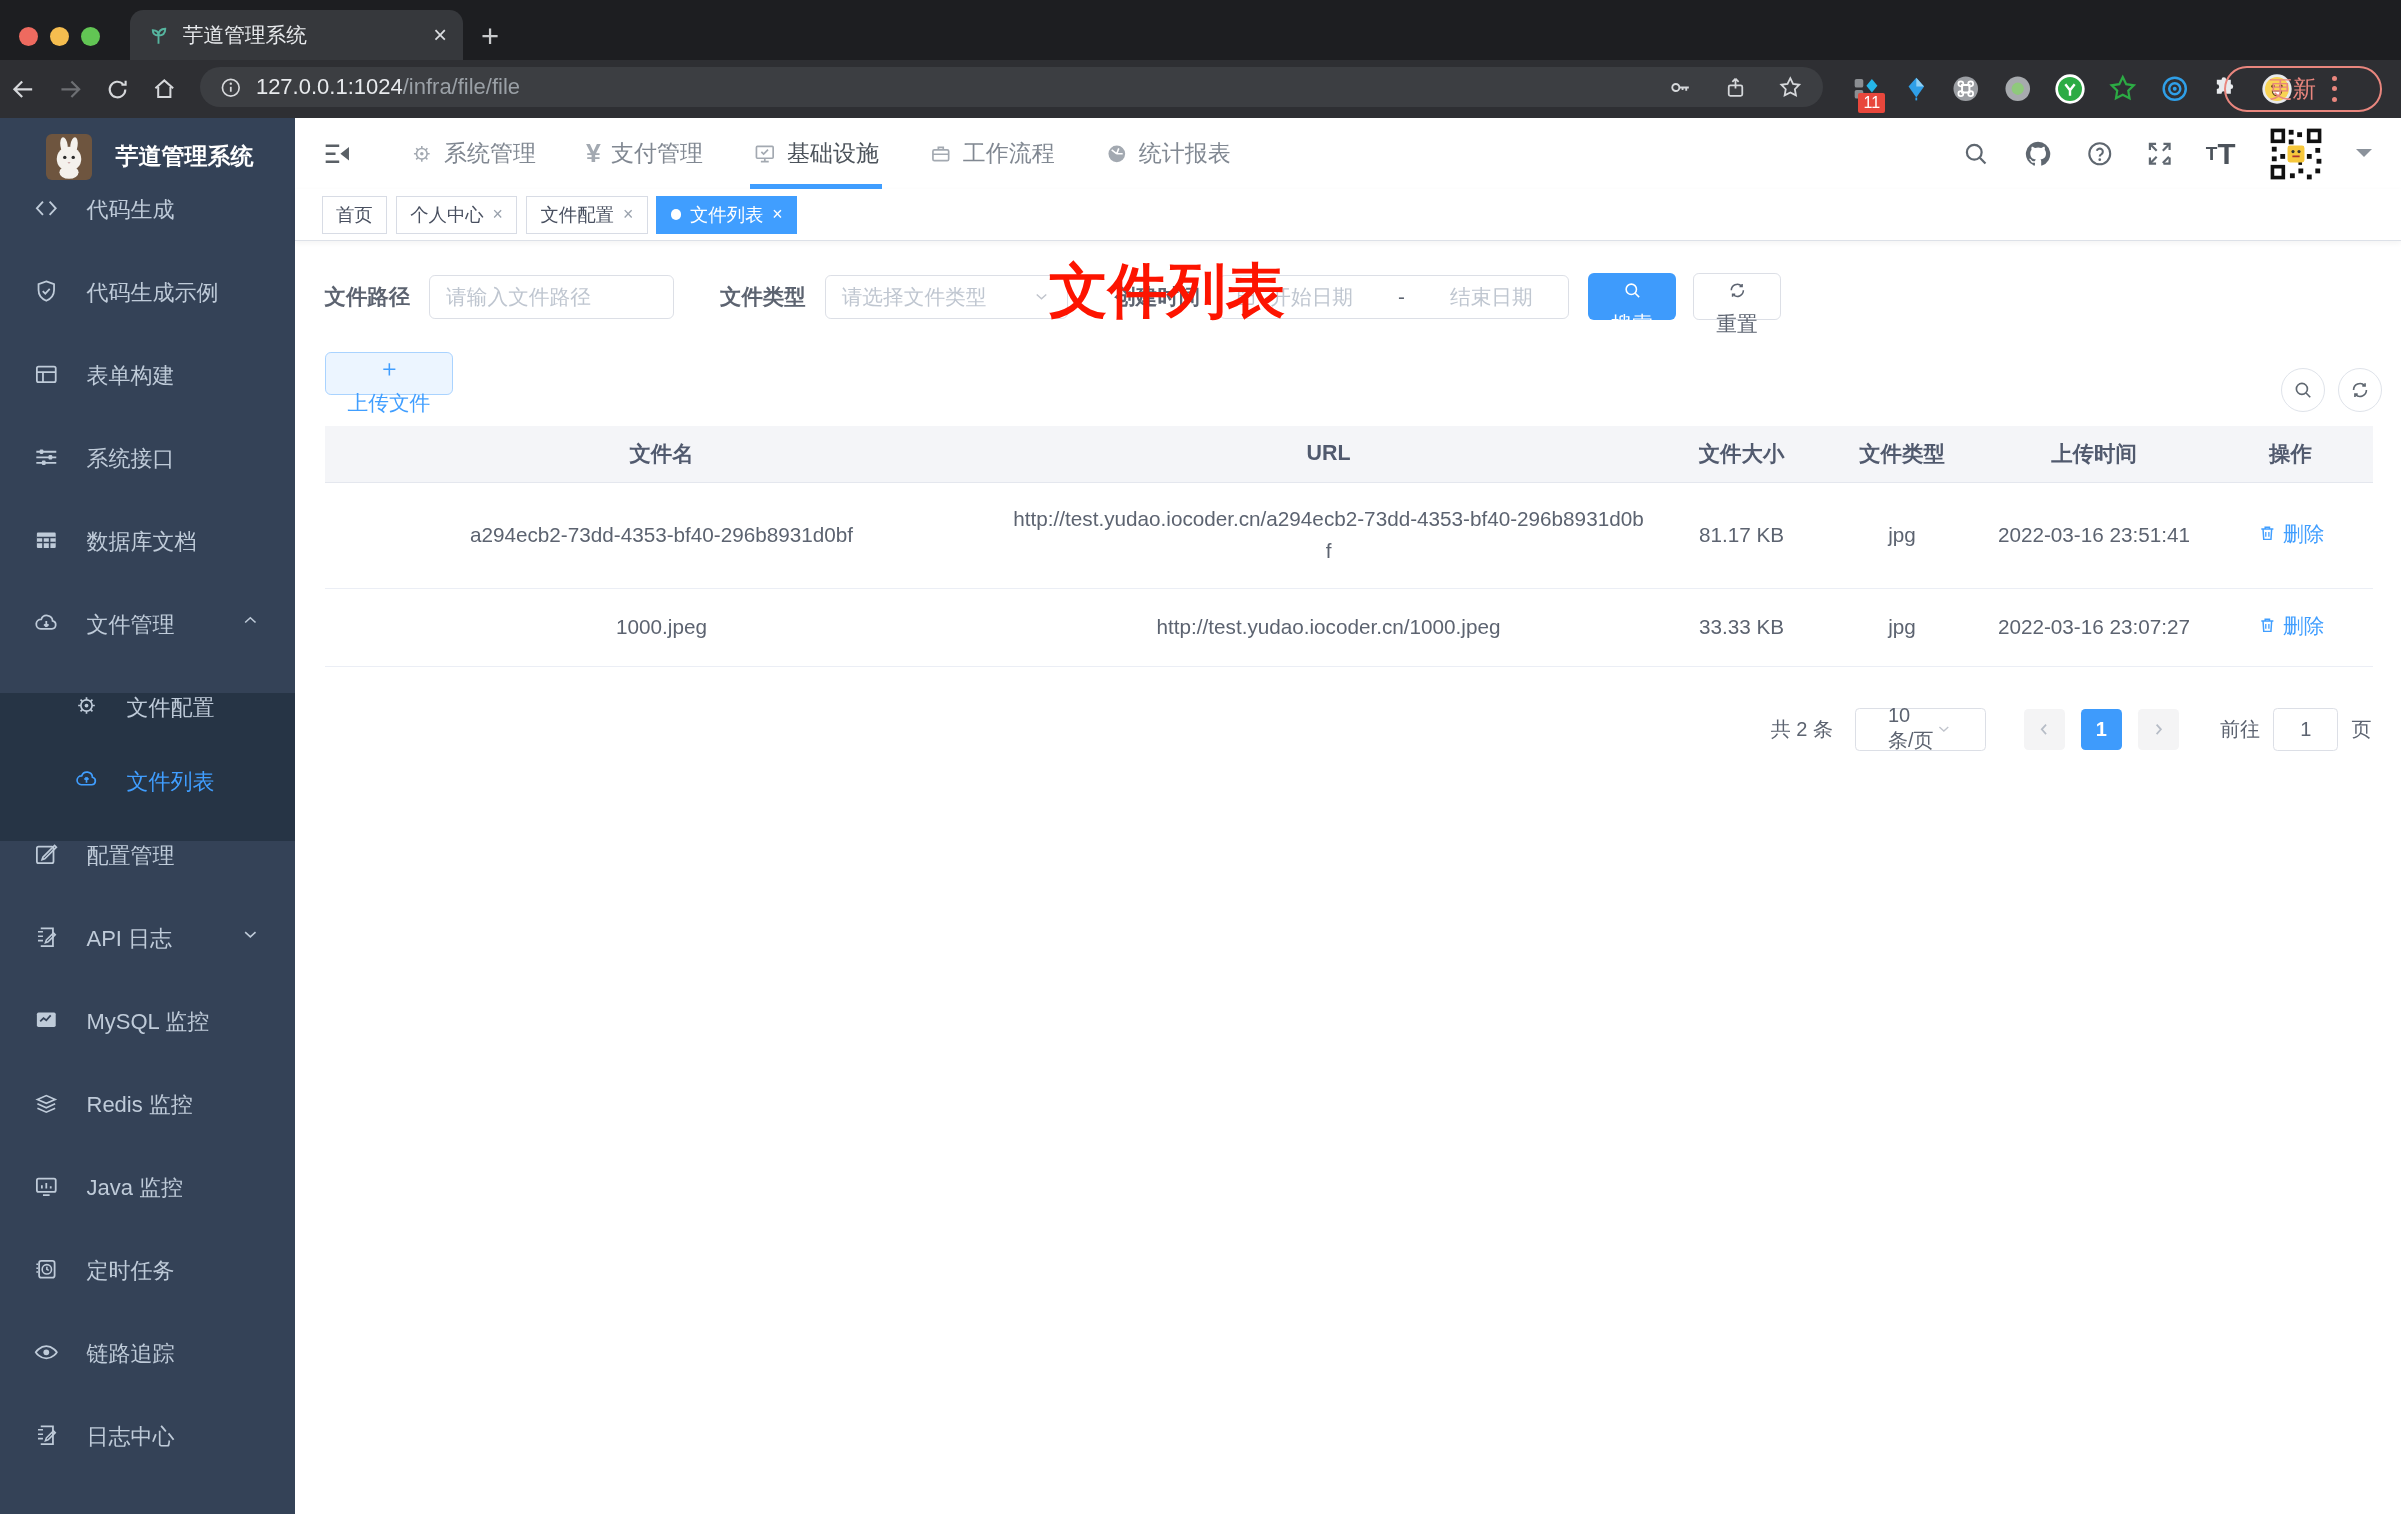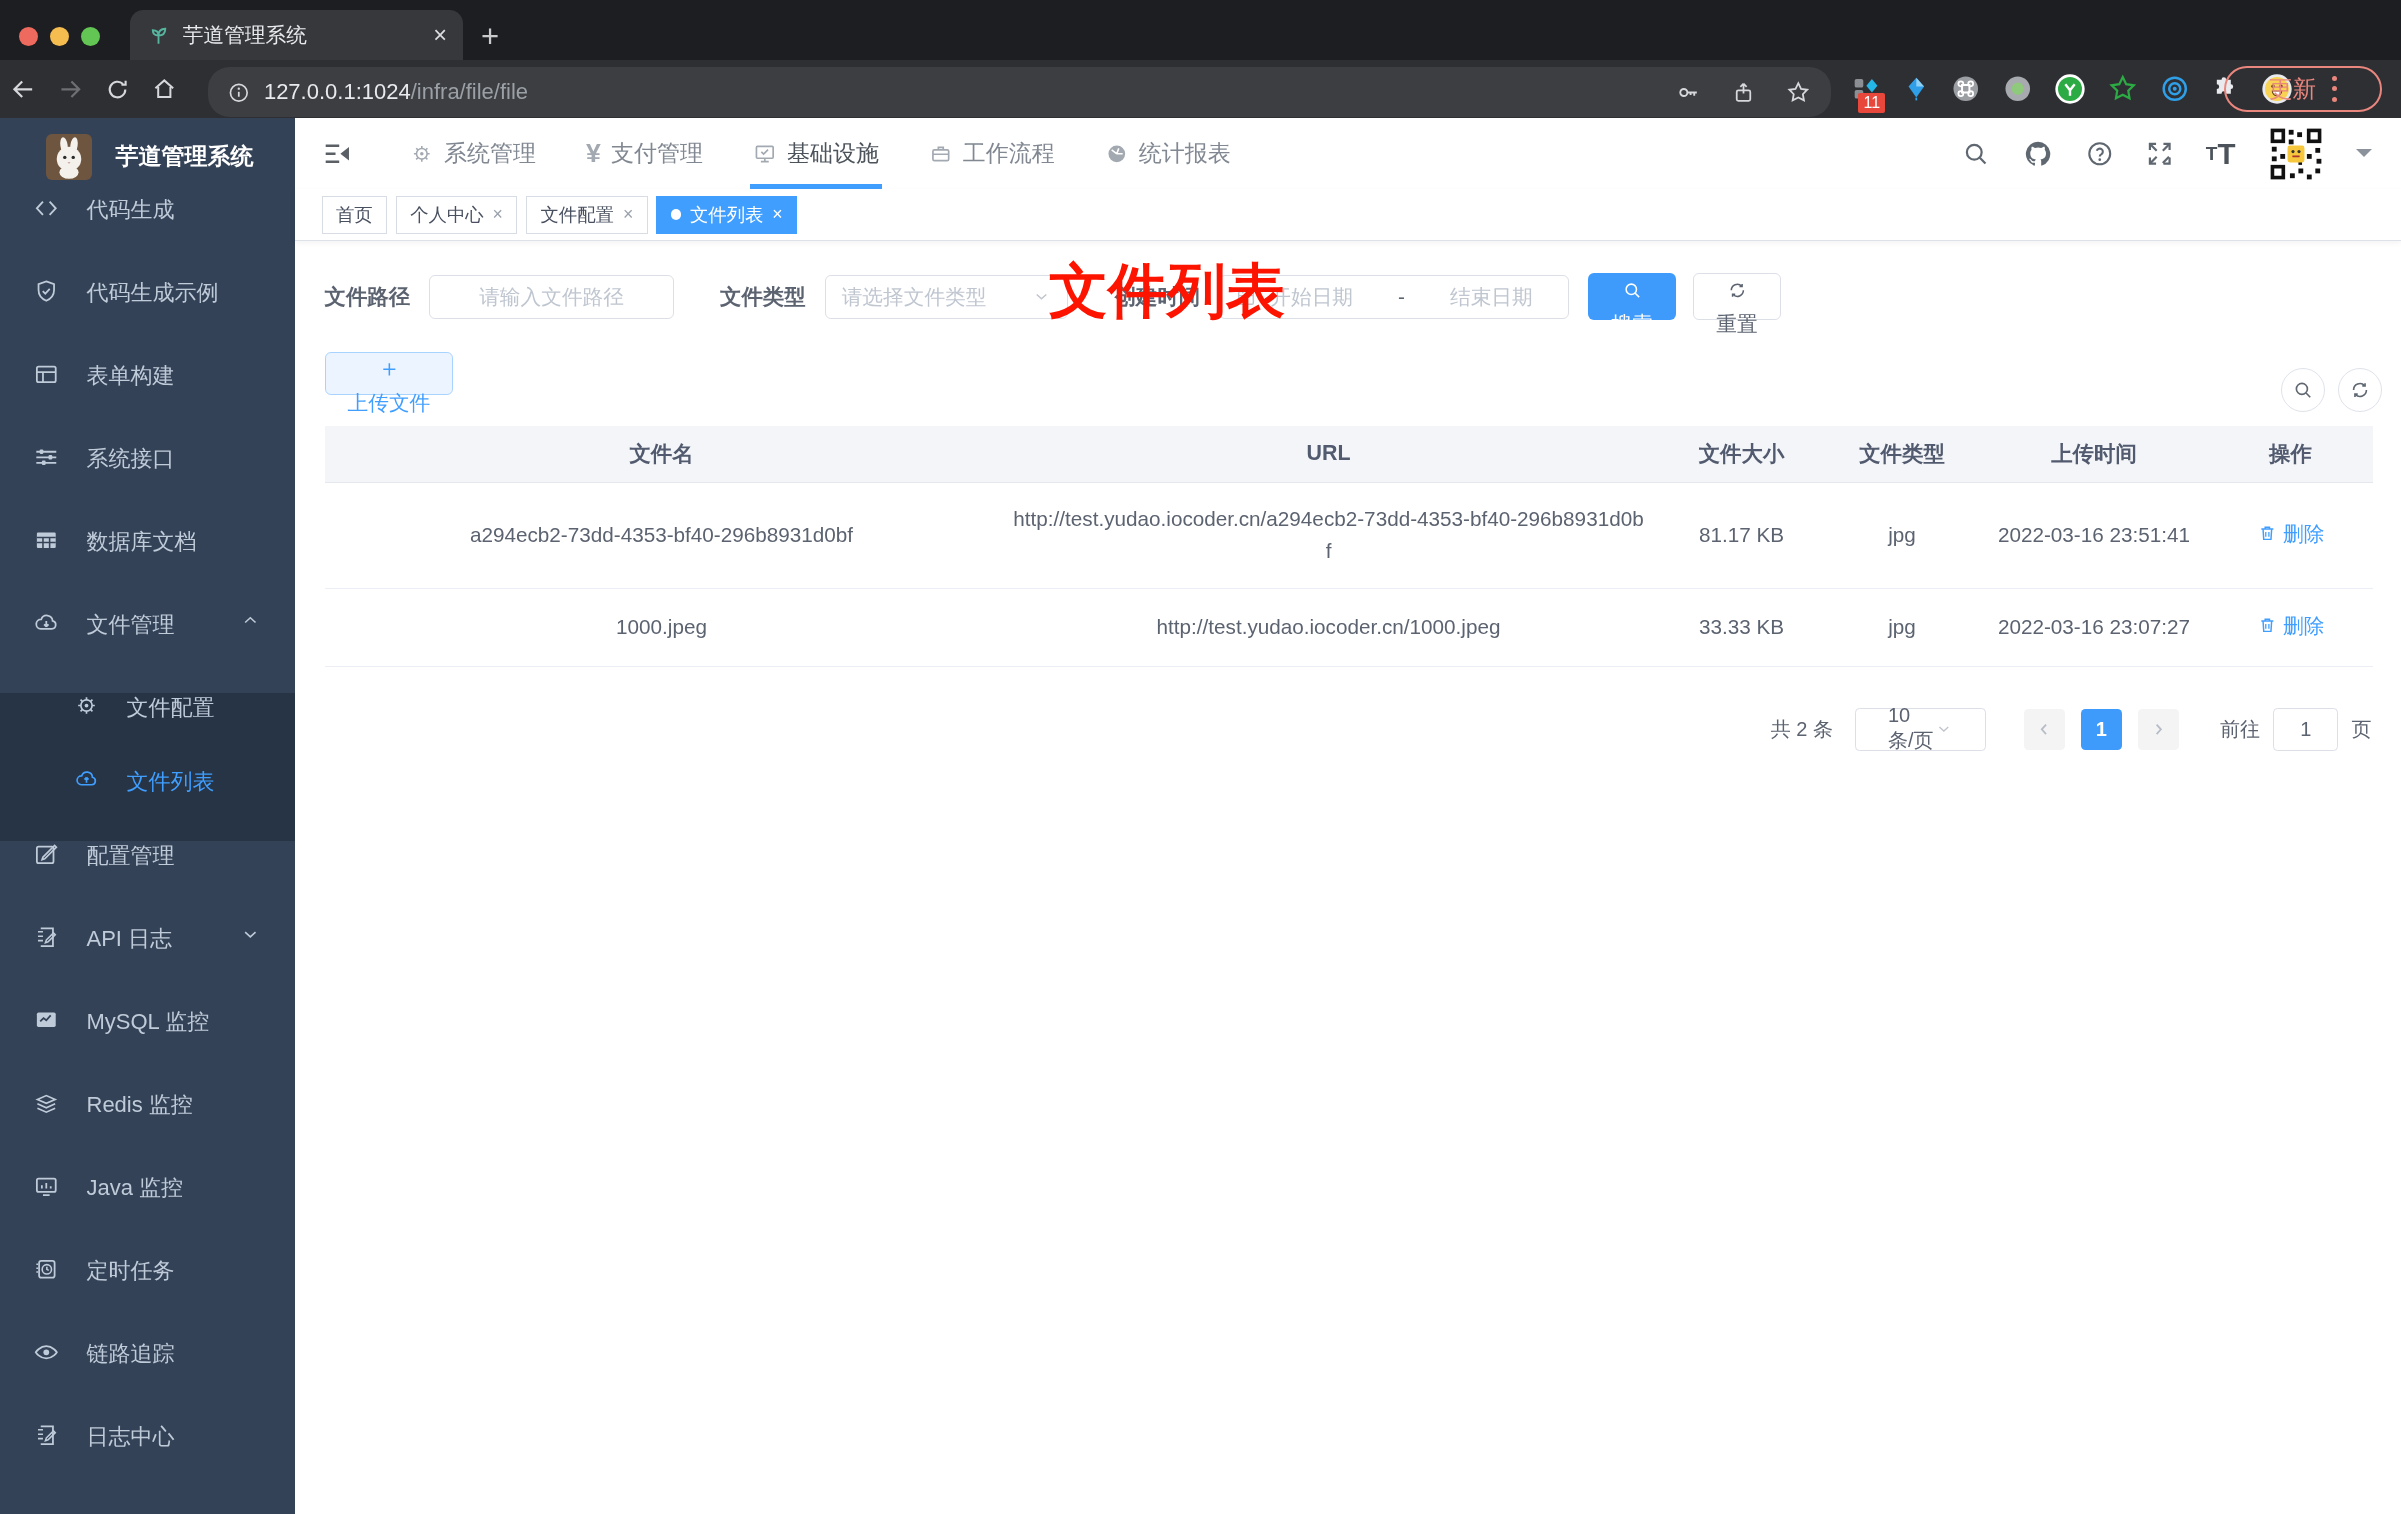--- a/index.html
+++ b/index.html
@@ -16,21 +16,21 @@
   .tl.y { left:50px;  background:#f5bd4f; }
   .tl.g { left:81px; background:#62c554; }
   .tab { position:absolute; left:130px; top:10.3px; width:333px; height:50px; background:#36383c;
     border-radius:13.3px 13.3px 0 0; display:flex; align-items:center; padding:0 16px; color:#e8eaed; }
   .tab-title { font-size:20.7px; margin-left:11.8px; flex:1; white-space:nowrap; overflow:hidden; }
   .tab-close { color:#dadce0; font-size:23.6px; line-height:1; }
   .newtab { position:absolute; left:481px; top:19px; color:#c8cacc; font-size:31px; font-weight:300; }
   .toolbar { position:absolute; top:60px; left:0; right:0; height:58px; background:#2e2f33;
     display:flex; align-items:center; color:#d6d8db; }
   .nav-ic { width:47px; display:flex; justify-content:center; }
-  .urlbar { position:absolute; left:208px; top:7.4px; width:1623px; height:50px; background:#3c3e42;
+  .urlbar { position:absolute; left:200px; top:7.4px; width:1623px; height:40px; background:#3c3e42;
     border-radius:21.4px; display:flex; align-items:center; padding:0 19px; }
   .url-host { color:#e8eaed; font-size:22px; margin-left:13.3px; }
   .url-path { color:#9aa0a6; font-size:22px; }
   .urlbar-right { margin-left:auto; display:flex; align-items:center; gap:29.5px; color:#d6d8db; }
   .exts { position:absolute; left:1851px; top:0; height:58px; display:flex; align-items:center; gap:22px; }
   .badge11 { position:absolute; left:7.4px; top:19px; background:#e8473c; color:#fff; font-size:16px;
     padding:0.7px 5.2px; border-radius:2px; }
   .update-pill { position:absolute; left:2224px; top:5.9px; width:158px; height:46px; border:2.2px solid #e9867e;
     border-radius:23px; display:flex; align-items:center; justify-content:center; gap:16px;
     color:#e9867e; font-size:23.6px; }
@@ -81,21 +81,21 @@
   .annotation { position:absolute; left:754px; top:63px; z-index:5; color:#fd1400;
     font-size:59px; font-weight:700; white-space:nowrap; }
 
   
   .content { position:relative; padding:32px 29.5px 0 29.5px; }
   .filters { display:flex; align-items:center; }
   .f-label { font-size:21.4px; font-weight:700; color:#5c6370; margin-right:19px; white-space:nowrap; }
   .f-box { height:44px; border:1.5px solid #dcdfe6; border-radius:5.9px; background:#fff;
     display:flex; align-items:center; font-size:20.7px; color:#bfc6d0; }
   .inp { width:245px; padding:0 16px; margin-right:46px; }
-  .inp input { width:100%; border:0; outline:0; font-size:20.7px; color:#a16207; background:transparent;text-align:center; }
+  .inp input { width:100%; border:0; outline:0; font-size:20.7px; color:#a16207; background:transparent; }
   .inp input::placeholder { color:#bfc6d0; }
   .sel { width:243px; padding:0 16px; margin-right:47px; justify-content:space-between; }
   .dates { width:350px; padding:0 14.8px; gap:13.3px; margin-right:19px; }
   .dates .sep { color:#5c6370; flex:1; text-align:center; }
   .btn { height:47px; border-radius:5.9px; font-size:20.7px; display:inline-flex; align-items:center;
     gap:8.9px; padding:6px 22px; cursor:pointer; border:1.5px solid transparent;flex-direction:column; }
   .btn-primary { background:#3e9bfc; color:#fff; }
   .btn-plain { background:#fff; border-color:#dcdfe6; color:#5c6370; margin-left:17.7px; }
   .btn-upload { margin-top:32px; height:43px; background:#ecf5ff; border-color:#a9d3ff; color:#409eff; }
   .mini-circles { position:absolute; top:127px; right:19px; display:flex; gap:13.3px; }

